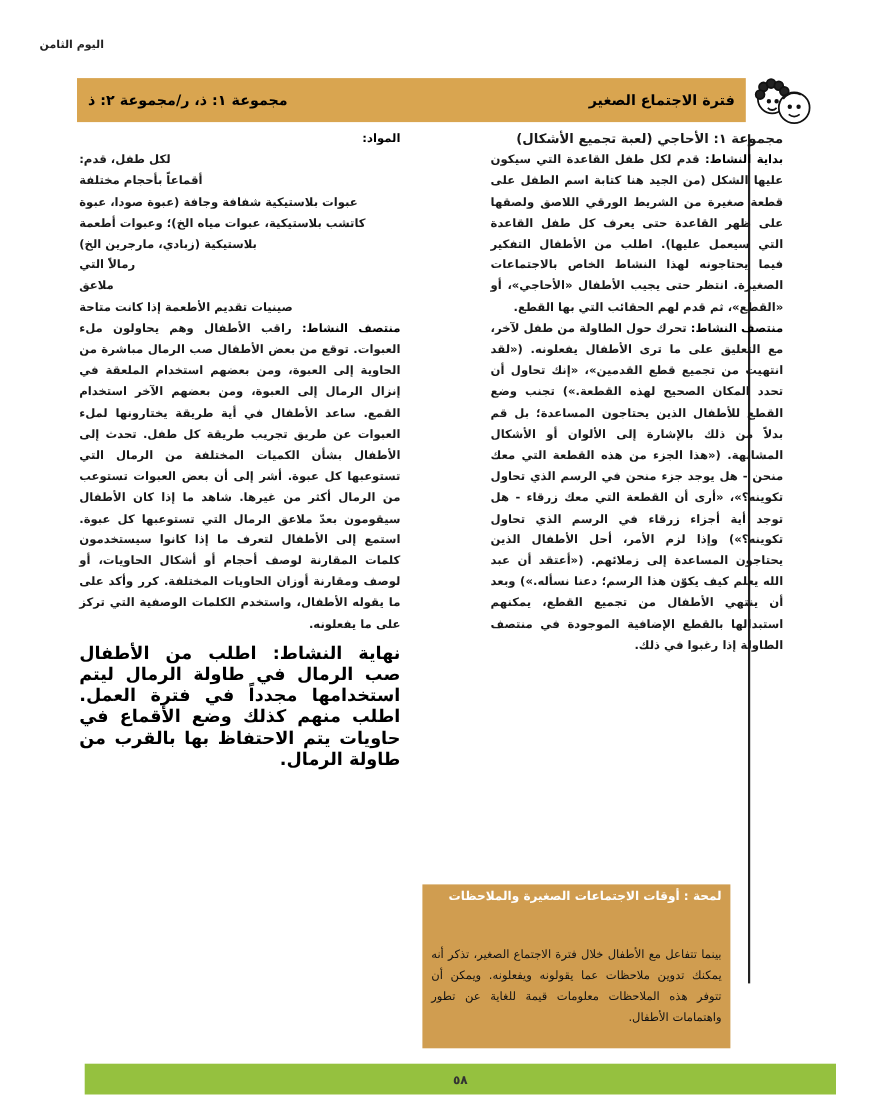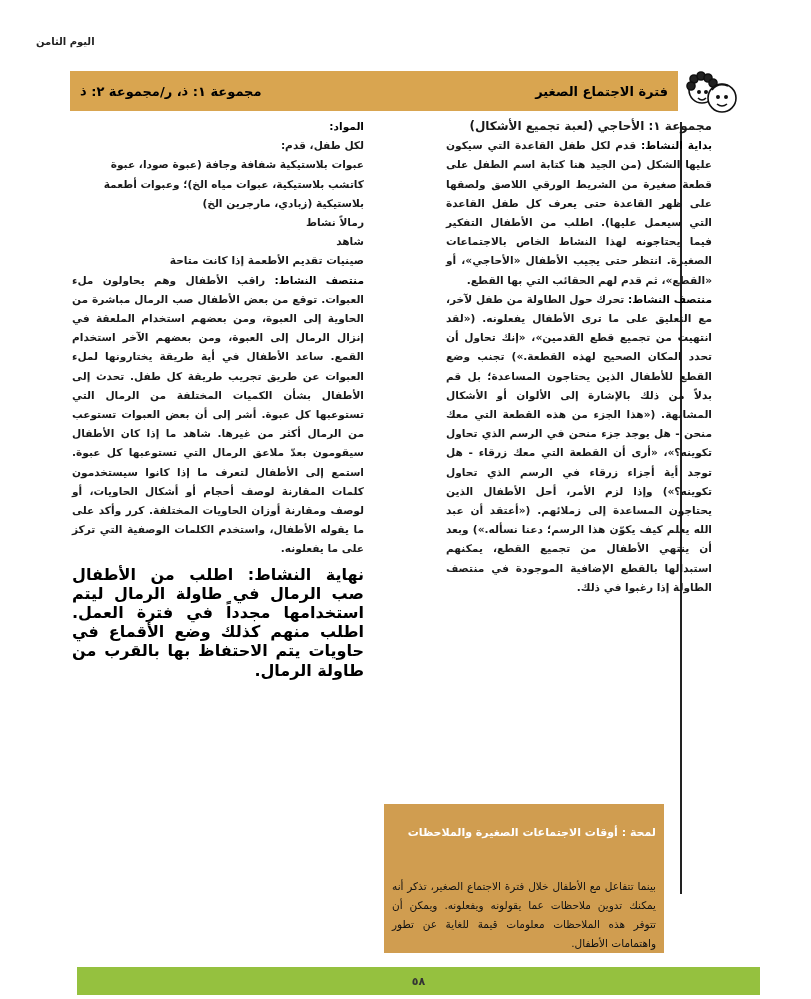--- a/index.html
+++ b/index.html
@@ -21,24 +21,24 @@
 
   .col { position: absolute; direction: rtl; text-align: justify; font-size: 10.6px; line-height: 19.2px; font-weight: bold; }
   .col p { margin: 0; }
   .col .lbl { font-weight: 900; color: #000; }
   .right-col { left: 434px; top: 117px; width: 266px; margin-left: 12px; }
   .left-col { left: 72px; top: 117px; width: 292px; }
   .group-title { font-size: 12px; font-weight: 900; margin-bottom: 0; }
 
   .vrule { position: absolute; left: 680px; top: 122px; width: 2px; height: 772px; background: #222; }
 
-  .list-item { text-align: right; }
+  .list-item { text-align: left; }
   .note-box {
     position: absolute; left: 384px; top: 804px; width: 280px; height: 149px;
-    background: #d09d50; direction: rtl; padding: 20px 8px; box-sizing: border-box;
+    background: #d09d50; direction: rtl; padding: 2px 8px; box-sizing: border-box;
   }
   .note-title { color: #fff; font-weight: bold; font-size: 11px; line-height: 18px; }
   .note-body { font-size: 10.5px; line-height: 19px; font-weight: normal; text-align: justify; color: #111; margin-top: 35px; }
   .footer-bar {
     position: absolute; left: 77px; top: 967px; width: 683px; height: 28px;
     background: #95c13f; display: flex; align-items: center; justify-content: center;
   }
   .page-num { font-size: 11px; font-weight: bold; color: #333; }
 </style>
 </head>
@@ -85,23 +85,24 @@
 </div>
 
 <div class="note-box">
   <div class="note-title">لمحة : أوقات الاجتماعات الصغيرة والملاحظات</div>
   <div class="note-body">بينما تتفاعل مع الأطفال خلال فترة الاجتماع الصغير، تذكر أنه يمكنك تدوين ملاحظات عما يقولونه ويفعلونه. ويمكن أن تتوفر هذه الملاحظات معلومات قيمة للغاية عن تطور واهتمامات الأطفال.</div>
 </div>
 
 <div class="col left-col">
   <p class="lbl">المواد:</p>
   <p class="list-item">لكل طفل، قدم:</p>
+  <p class="list-item">أقماعاً بأحجام مختلفة</p>
   <p class="list-item">عبوات بلاستيكية شفافة وجافة (عبوة صودا، عبوة كاتشب بلاستيكية، عبوات مياه الخ)؛ وعبوات أطعمة بلاستيكية (زبادي، مارجرين الخ)</p>
-  <p class="list-item">رمالاً نشاط</p>
-  <p class="list-item">شاهد</p>
+  <p class="list-item">رمالاً التي</p>
+  <p class="list-item">ملاعق</p>
   <p class="list-item">صينيات تقديم الأطعمة إذا كانت متاحة</p>
   <p>
     <span class="lbl">منتصف النشاط:</span>
     <span>راقب الأطفال وهم يحاولون ملء العبوات. توقع من بعض الأطفال صب الرمال مباشرة من الحاوية إلى العبوة، ومن بعضهم استخدام الملعقة في إنزال الرمال إلى العبوة، ومن بعضهم الآخر استخدام القمع. ساعد الأطفال في أية طريقة يختارونها لملء العبوات عن طريق تجريب طريقة كل طفل. تحدث إلى الأطفال بشأن الكميات المختلفة من الرمال التي تستوعبها كل عبوة. أشر إلى أن بعض العبوات تستوعب من الرمال أكثر من غيرها. شاهد ما إذا كان الأطفال سيقومون بعدّ ملاعق الرمال التي تستوعبها كل عبوة. استمع إلى الأطفال لتعرف ما إذا كانوا سيستخدمون كلمات المقارنة لوصف أحجام أو أشكال الحاويات، أو لوصف ومقارنة أوزان الحاويات المختلفة. كرر وأكد على ما يقوله الأطفال، واستخدم الكلمات الوصفية التي تركز على ما يفعلونه.</span>
   </p>
   <p style="margin-top:6px;font-size:16px;">
     <span class="lbl">نهاية النشاط:</span>
     <span class="lbl">اطلب من الأطفال صب الرمال في طاولة الرمال ليتم استخدامها مجدداً في فترة العمل. اطلب منهم كذلك وضع الأقماع في حاويات يتم الاحتفاظ بها بالقرب من طاولة الرمال.</span>
   </p>
 </div>

